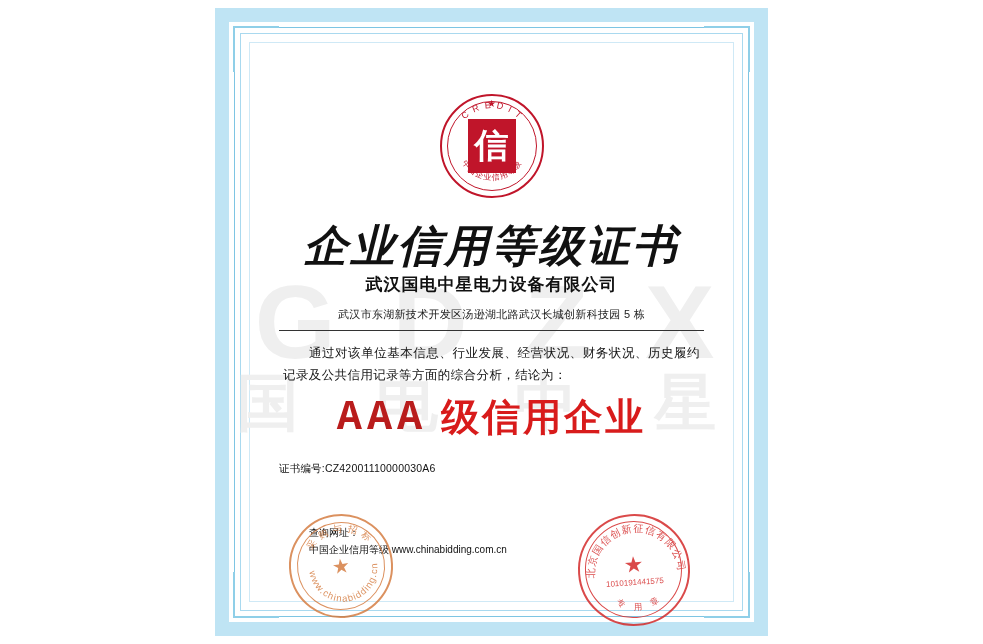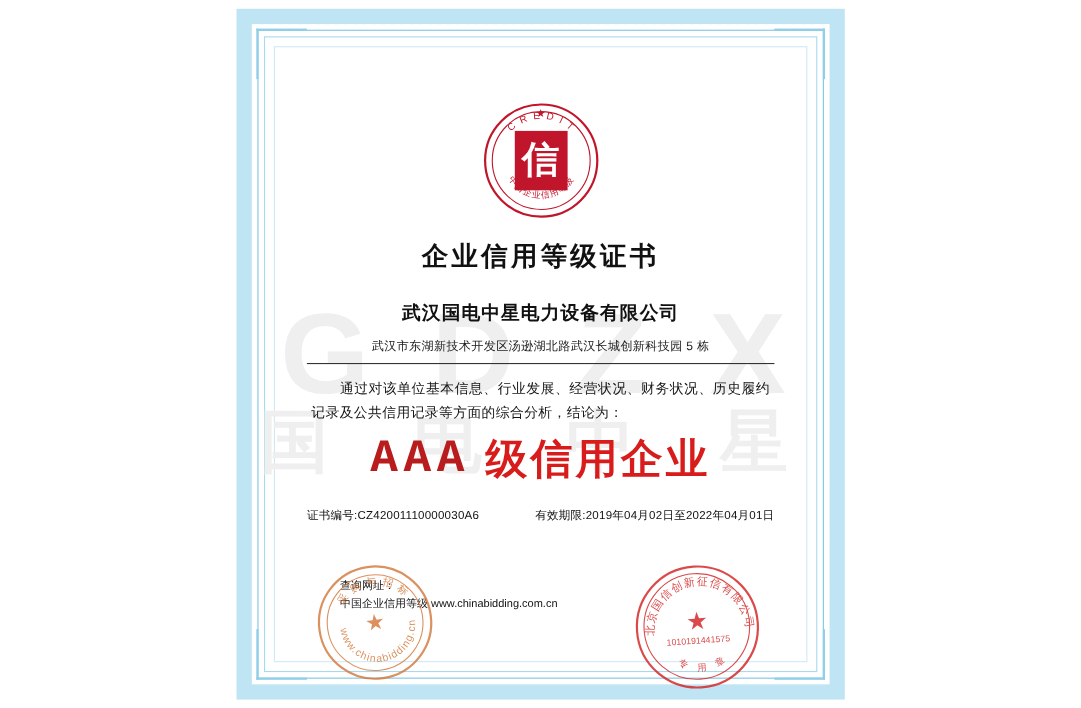--- a/index.html
+++ b/index.html
@@ -180,23 +180,24 @@
   }
 
   
   .cert-title {
     position: absolute;
     left: 0; right: 0;
     top: 155px;
     text-align: center;
     font-family: "Liberation Serif", serif;
     font-weight: bold;
-    font-size: 24px;
+    font-size: 44px;
     letter-spacing: 3px;
     color: #111111;
+    font-style: italic;
   }
   .company-name {
     position: absolute;
     left: 0; right: 0;
     top: 211px;
     text-align: center;
     font-family: Liberation Serif, serif;
     font-weight: bold;
     font-size: 17px;
     letter-spacing: 1px;
@@ -419,23 +420,20 @@
         <div class="cert-body">通过对该单位基本信息、行业发展、经营状况、财务状况、历史履约记录及公共信用记录等方面的综合分析，结论为：</div>
 
         <div class="grade-line">
           <span class="grade-aaa">AAA</span><span class="grade-suffix">级信用企业</span>
         </div>
 
         <div class="meta-row">
           <div>
             <span>证书编号:</span><span>CZ42001110000030A6</span>
           </div>
-          <div>
-            <span>有效期限:</span><span>2019年04月02日至2022年04月01日</span>
-          </div>
         </div>
 
         <div class="footer-left">
           <div class="fl-line">
             <span>查询网址：</span>
           </div>
           <div class="fl-line">
             <span>中国企业信用等级</span>
             <span>www.chinabidding.com.cn</span>
           </div>

